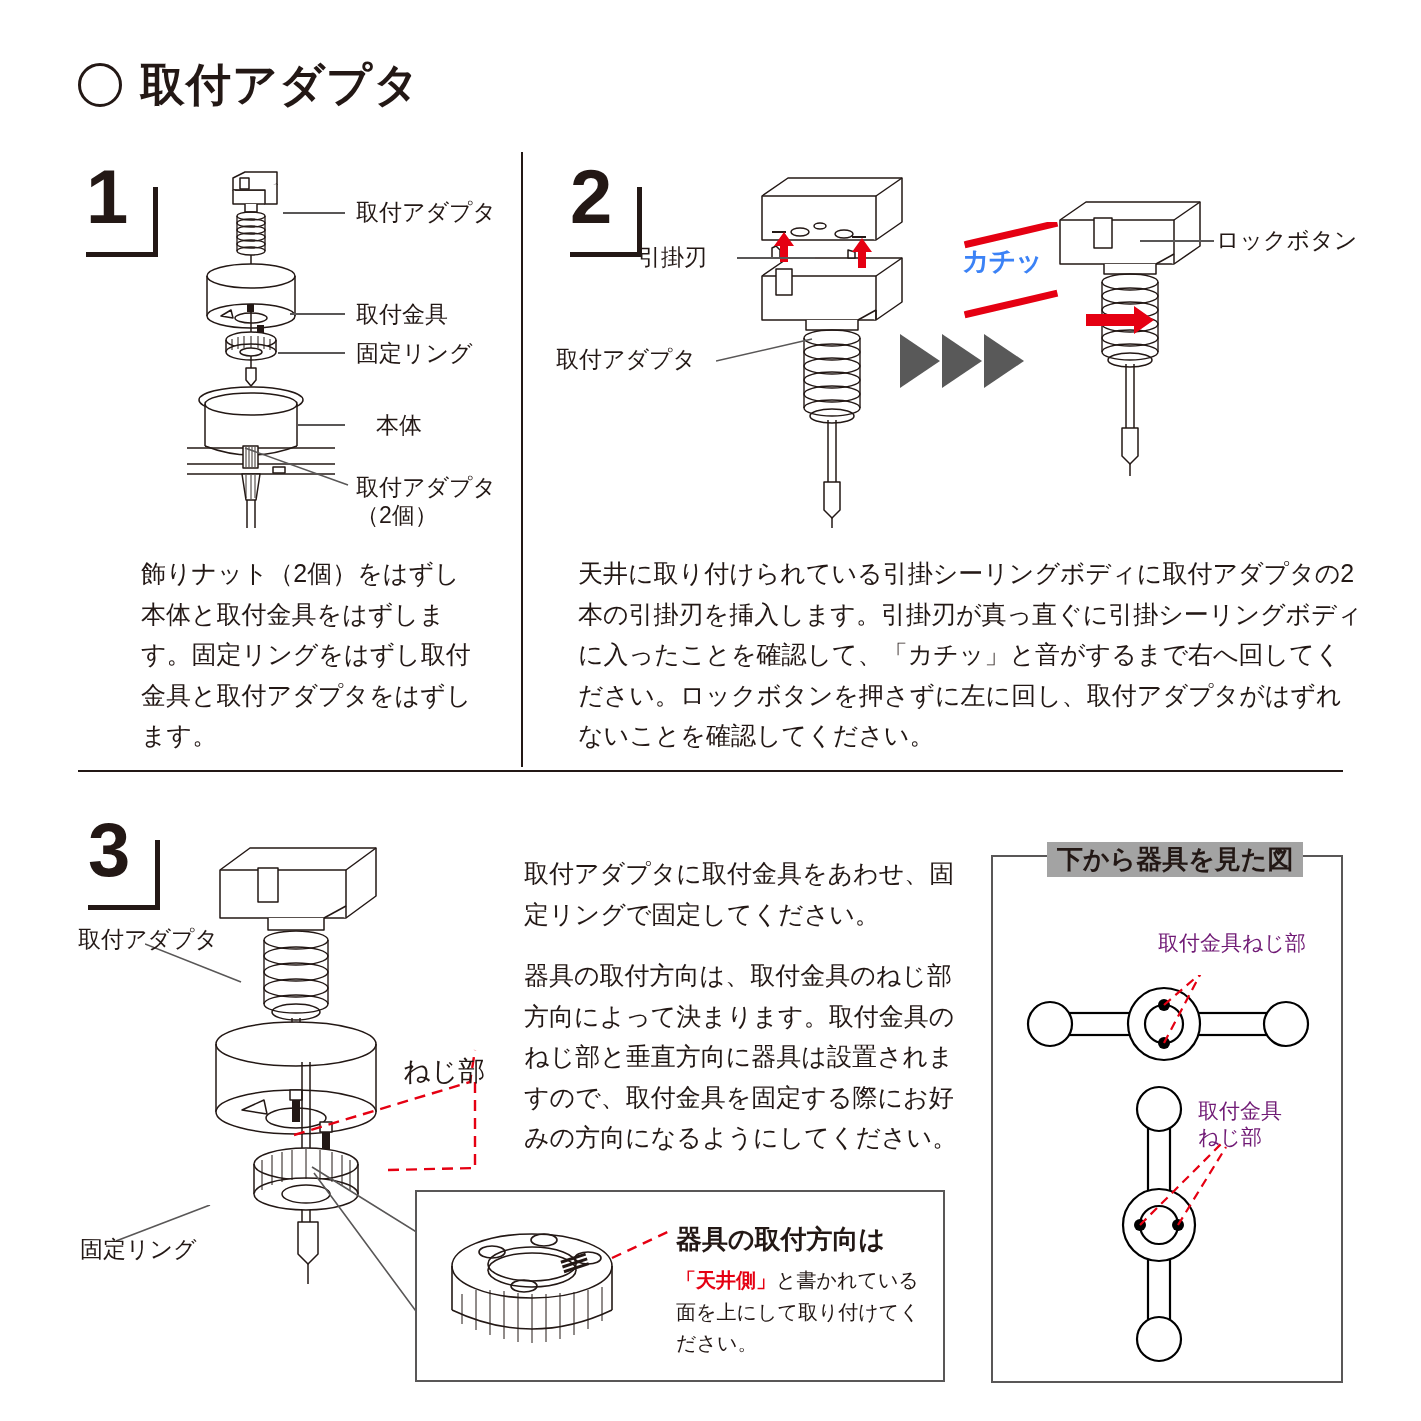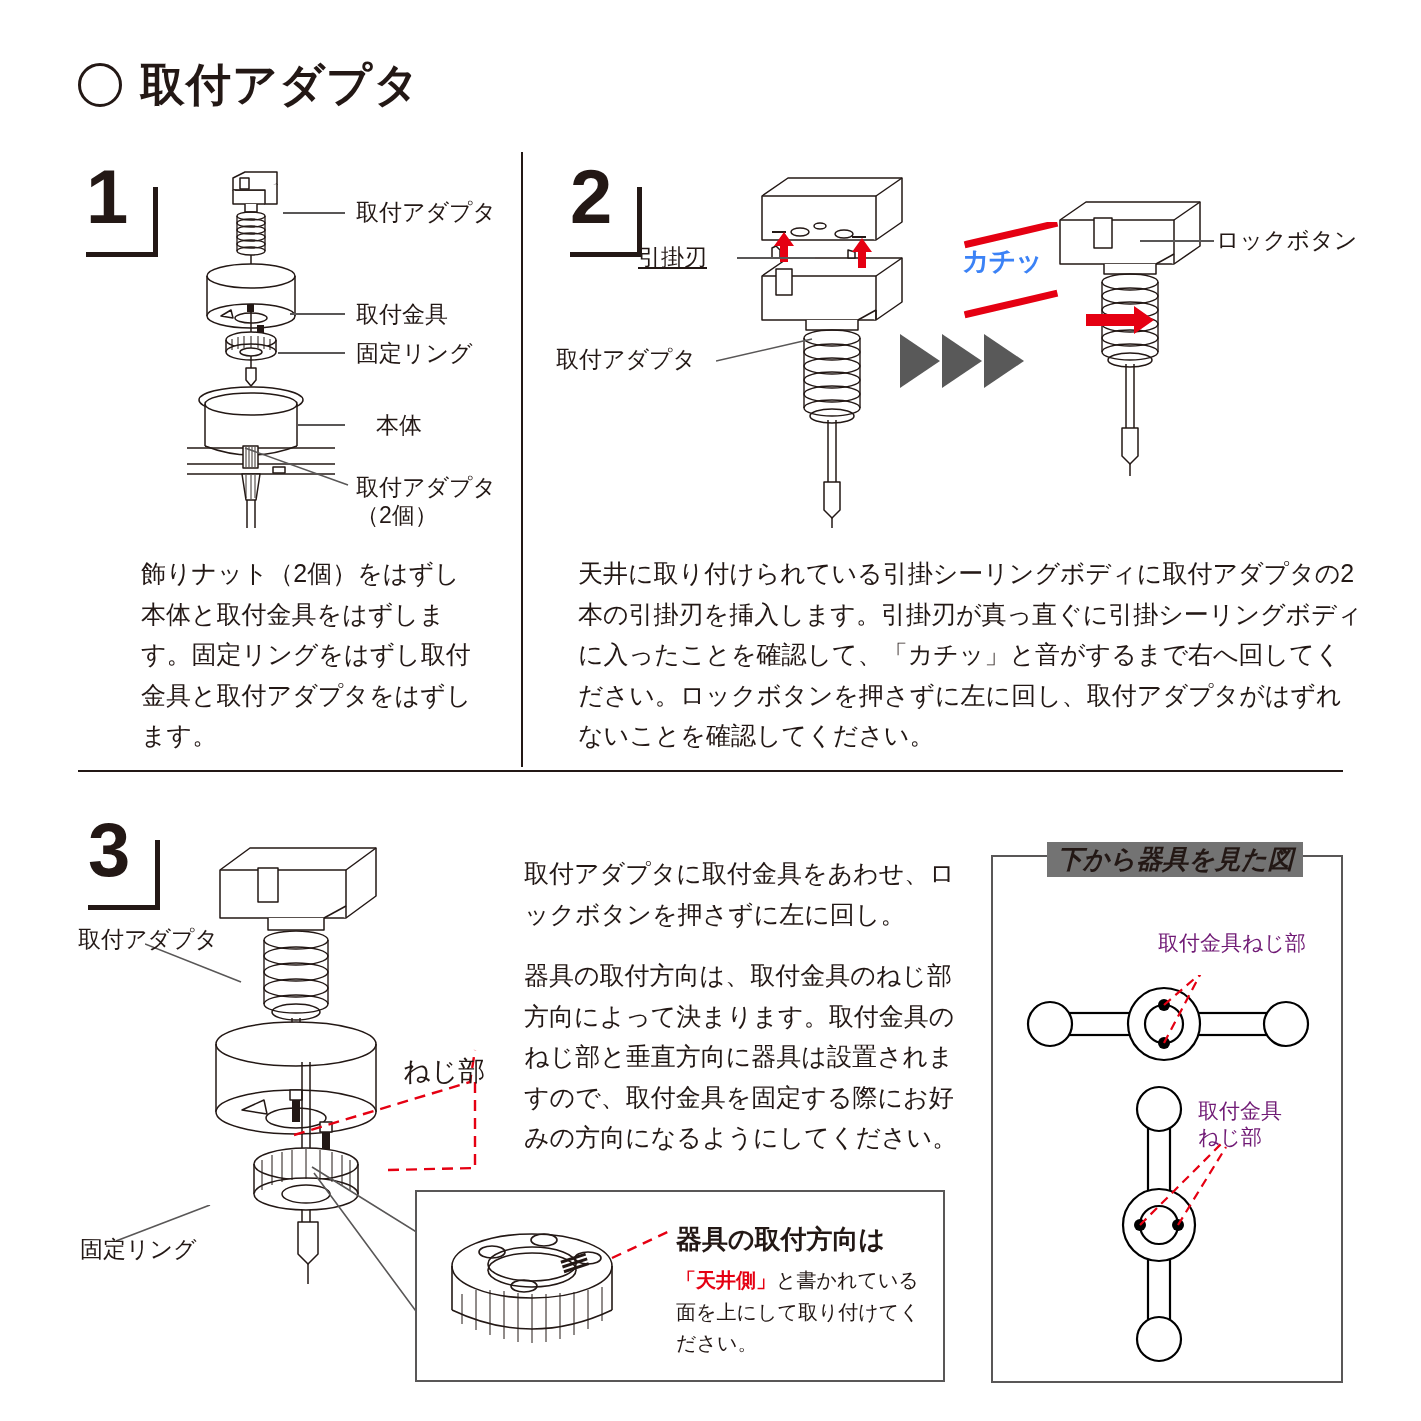--- a/index.html
+++ b/index.html
@@ -171,27 +171,26 @@
     width: 352px;
     height: 528px;
     border: 2px solid #595757;
     box-sizing: border-box;
     background: #fff;
   }
   .view-panel-title {
     position: absolute;
     left: 1047px;
     top: 842px;
-    background: #737373;
+    background: #a3a3a3;
     padding: 0 10px;
     font-size: 26px;
     font-weight: bold;
     color: #231815;
     white-space: nowrap;
-    font-style: italic;
   }
   .panel-label {
     position: absolute;
     font-size: 21px;
     line-height: 1.25;
     color: #701a75;
     white-space: pre-line;
   }
 </style>
 </head>
@@ -362,21 +361,21 @@
       </g>
 
       <g fill="#e50012">
         <path d="M40 92 L40 76 L34 76 L44 62 L54 76 L48 76 L48 92 Z"></path>
         <path d="M118 98 L118 82 L112 82 L122 68 L132 82 L126 82 L126 98 Z"></path>
       </g>
     </svg>
   </div>
 
   <div class="leader" style="left:737px; top:257px; width:78px;"></div>
-  <div class="fig-label" style="left:638px; top:243px;text-decoration:underline;">引掛刃</div>
+  <div class="fig-label" style="left:638px; top:243px;">引掛刃</div>
 
   <svg class="fig" style="left:716px; top:335px;" width="100" height="30">
     <line x1="0" y1="26" x2="96" y2="4" stroke="#595757" stroke-width="1.6"></line>
   </svg>
   <div class="fig-label" style="left:556px; top:345px;">取付アダプタ</div>
 
   <svg class="fig" style="left:900px; top:330px;" width="125" height="70">
     <g fill="#595959">
       <path d="M0 4 L40 31 L0 58 Z"></path>
       <path d="M42 4 L82 31 L42 58 Z"></path>
@@ -513,21 +512,21 @@
   </svg>
   <div class="fig-label" style="left:403px; top:1055px; font-size:27px;">ねじ部</div>
 
   <svg class="fig" style="left:300px; top:1155px;" width="170" height="190">
     <g stroke="#595757" stroke-width="1.6" fill="none">
       <path d="M12 12 L118 78 L170 78"></path>
       <path d="M14 18 L138 186 L170 186"></path>
     </g>
   </svg>
 
-  <div class="body-text" style="left:524px; top:853px; width:440px;">取付アダプタに取付金具をあわせ、ロックボタンを押さずに左に回し。</div>
+  <div class="body-text" style="left:524px; top:853px; width:440px;">取付アダプタに取付金具をあわせ、固定リングで固定してください。</div>
   <div class="body-text" style="left:524px; top:955px; width:440px;">器具の取付方向は、取付金具のねじ部方向によって決まります。取付金具のねじ部と垂直方向に器具は設置されますので、取付金具を固定する際にお好みの方向になるようにしてください。</div>
 
   <div class="callout-box"></div>
   <div class="fig" style="left:440px; top:1218px;">
     <svg width="210" height="150" viewBox="0 0 210 150">
       <g fill="none" stroke="#231815" stroke-width="1.6" stroke-linejoin="round">
         <ellipse cx="92" cy="48" rx="80" ry="32" fill="#fff"></ellipse>
         <path d="M12 48 L12 92"></path>
         <path d="M172 48 L172 92"></path>
         <path d="M12 92 Q92 130 172 92" fill="#fff"></path>

